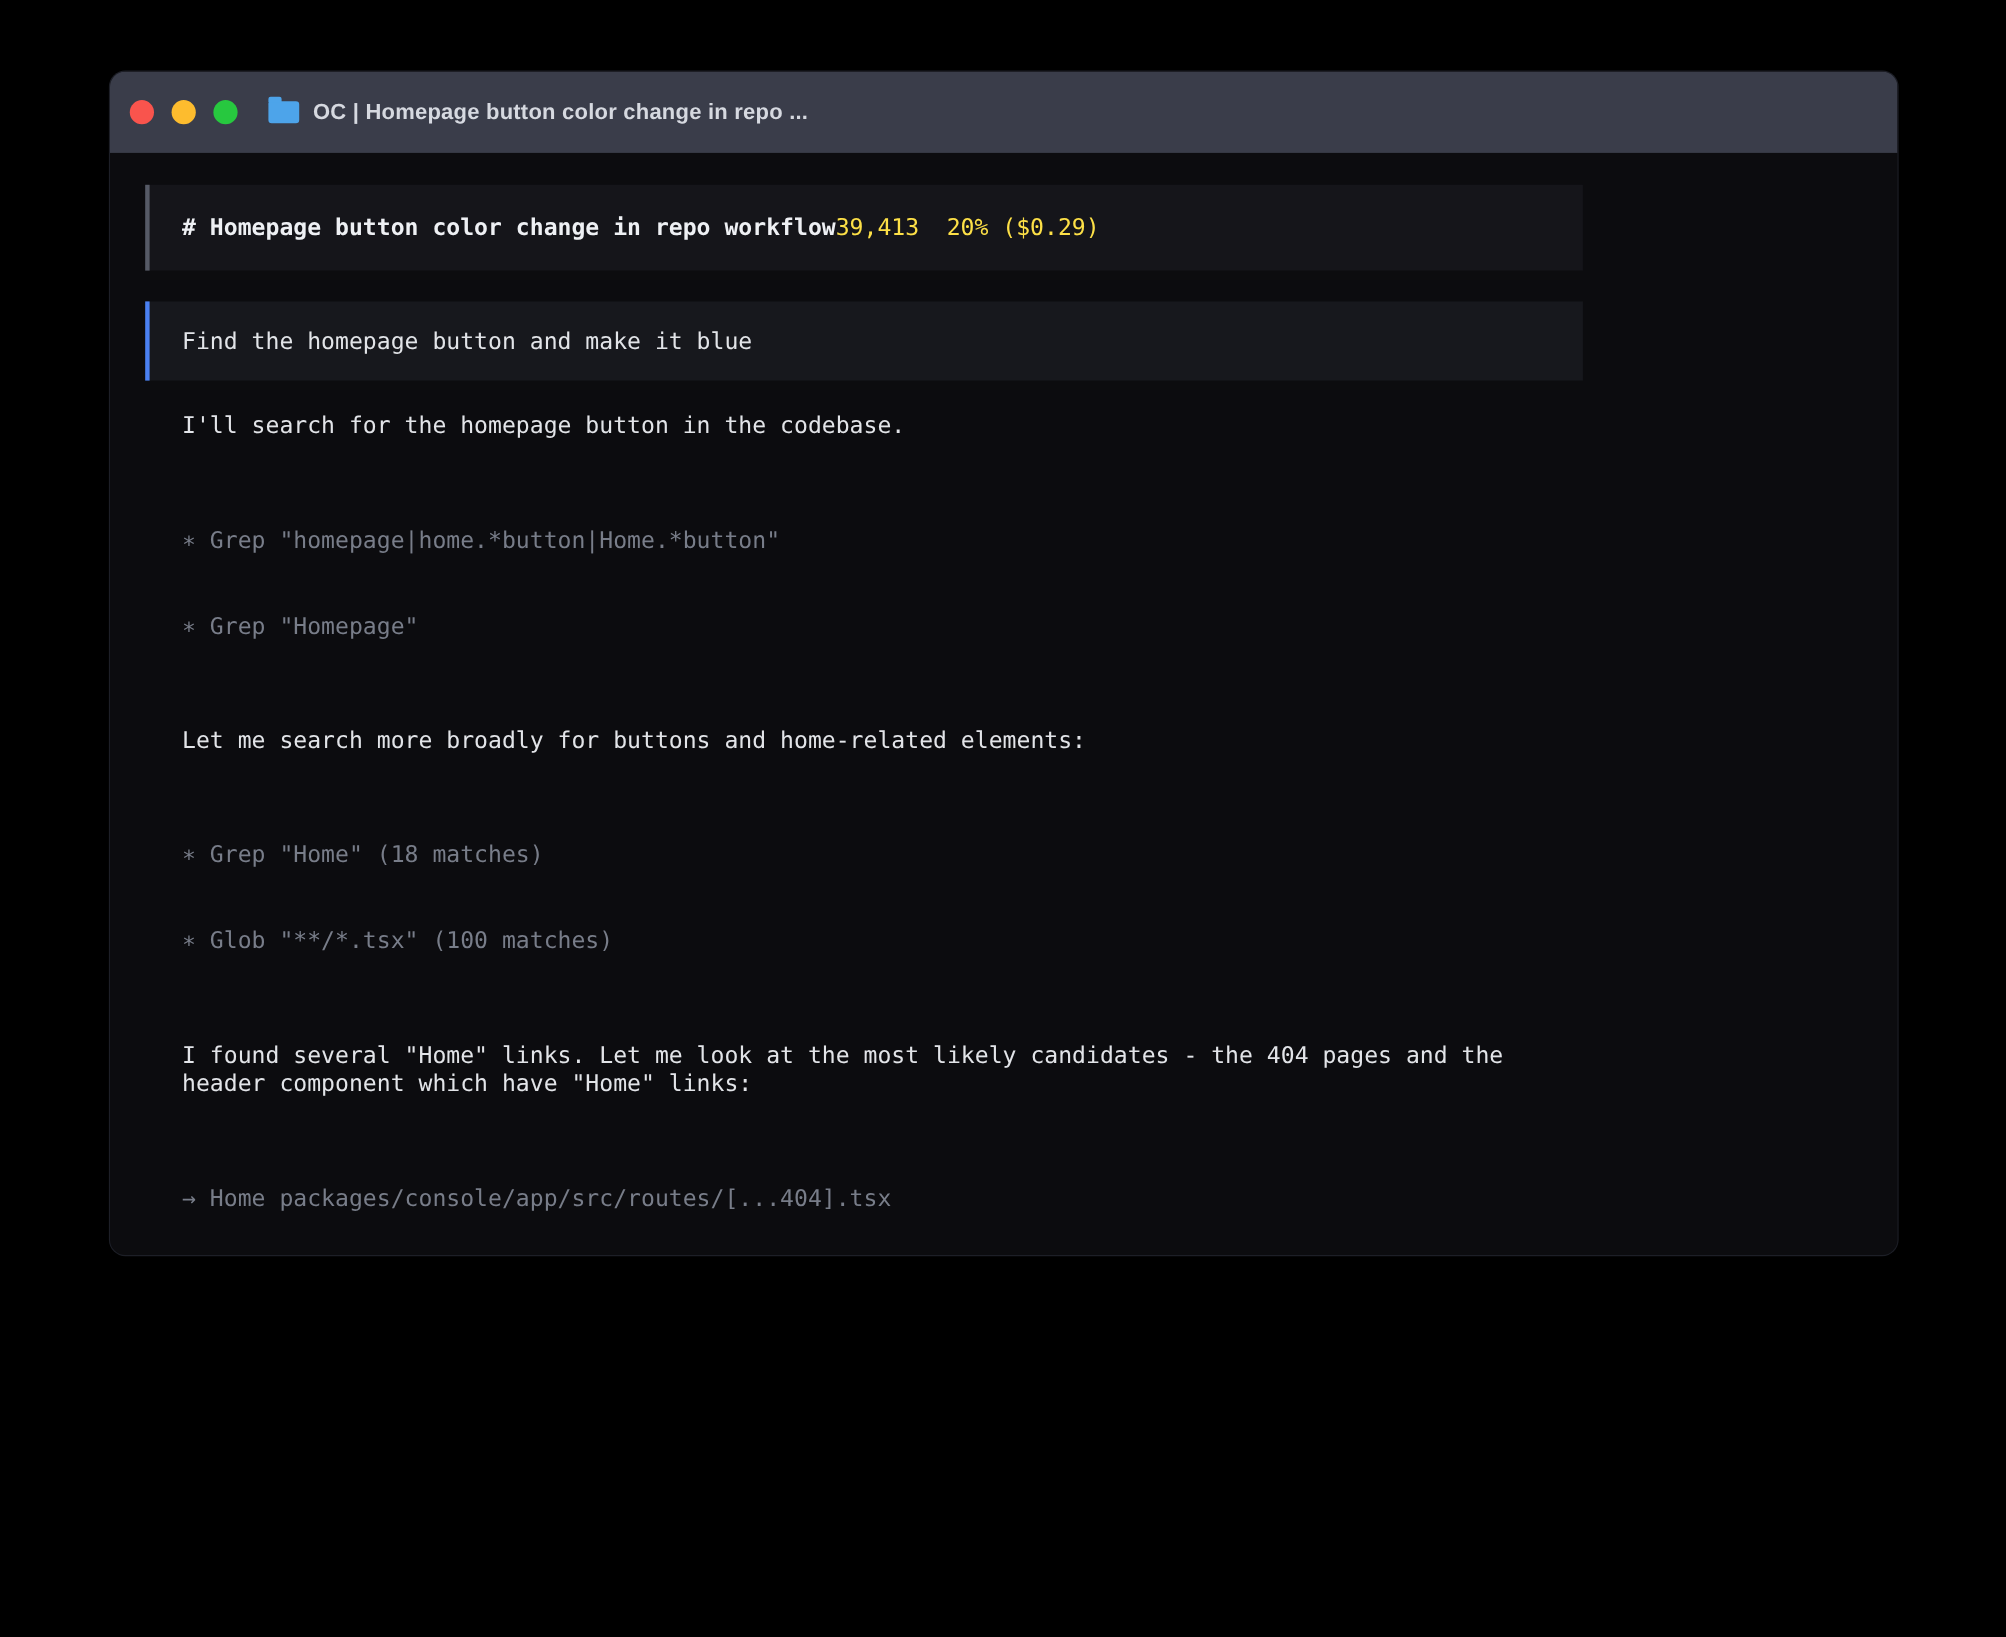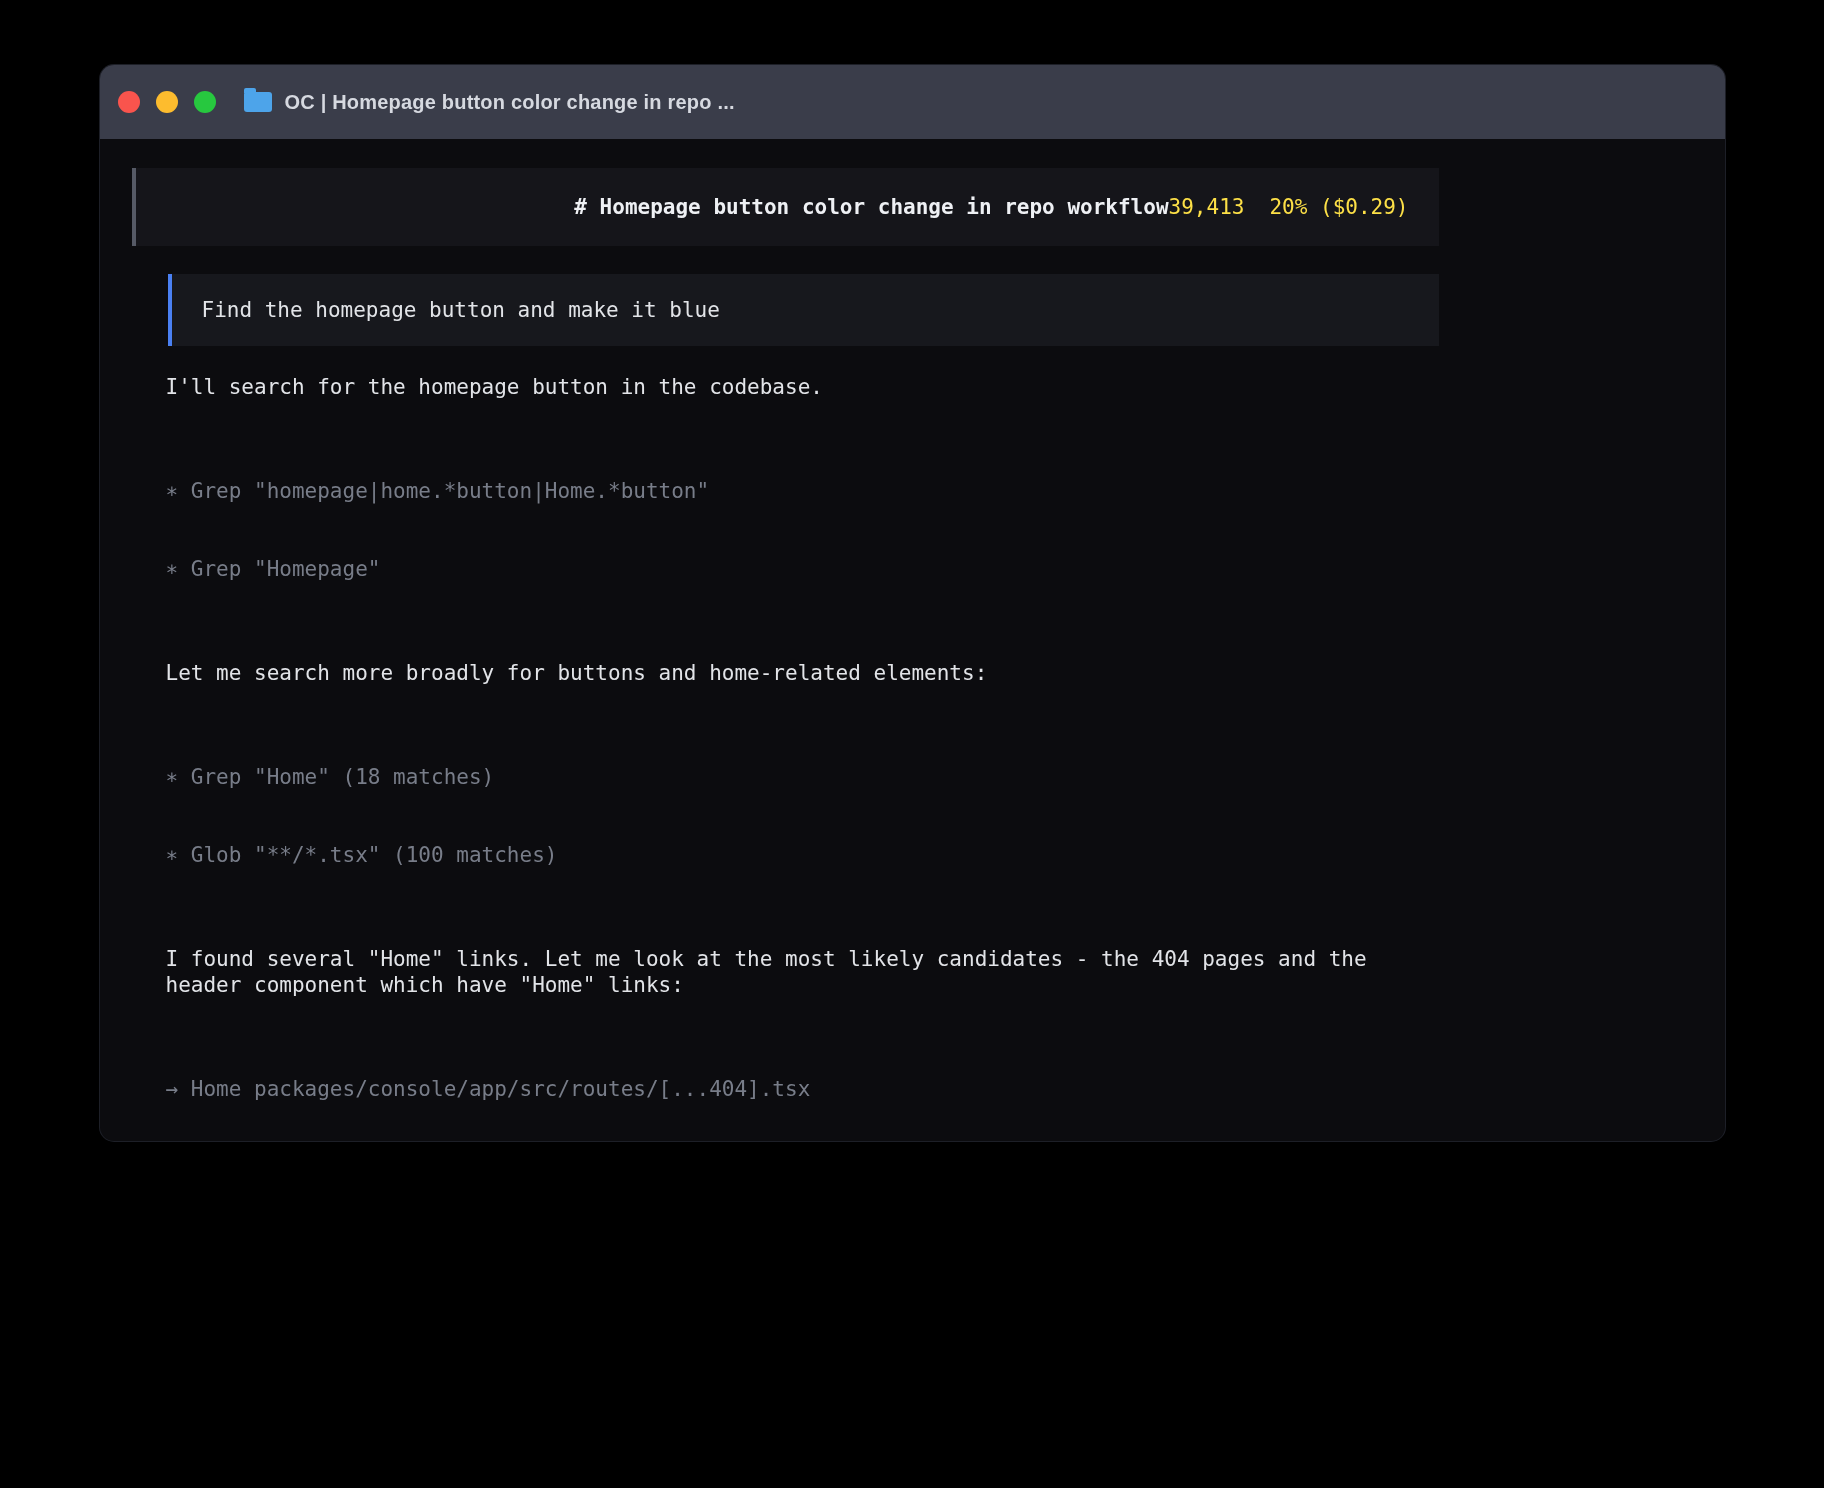--- a/index.html
+++ b/index.html
@@ -53,32 +53,31 @@
     width:1307px;
     padding-top:29px;
     font-size:21px;
     line-height:26px;
   }
 
   .block { border-left:4px solid #565a66; background:#15151a; }
 
   .header-block {
     padding:26px 30px;
-    display:flex; justify-content:flex-end; align-items:center;
+    display:flex; justify-content:flex-start; align-items:center;
   }
   .header-title { font-weight:bold; color:#eef0f4; }
   .header-stats { color:#fde047; display:flex; gap:25px; }
 
   .user-block {
     margin-top:28px;
     border-left-color:#4a80f2;
     background:#17181d;
     padding:23px 30px;
     color:#e2e4e8;
-    margin-left:36px;
   }
 
   .conv { margin-top:28px; }
   .conv > div { margin-bottom:26px; }
   .para { color:#e2e4e8; margin-left:34px; max-width:1240px; }
   .tools { color:#787d89; margin-left:34px; white-space:pre; }
 </style>
 </head>
 <body>
 

